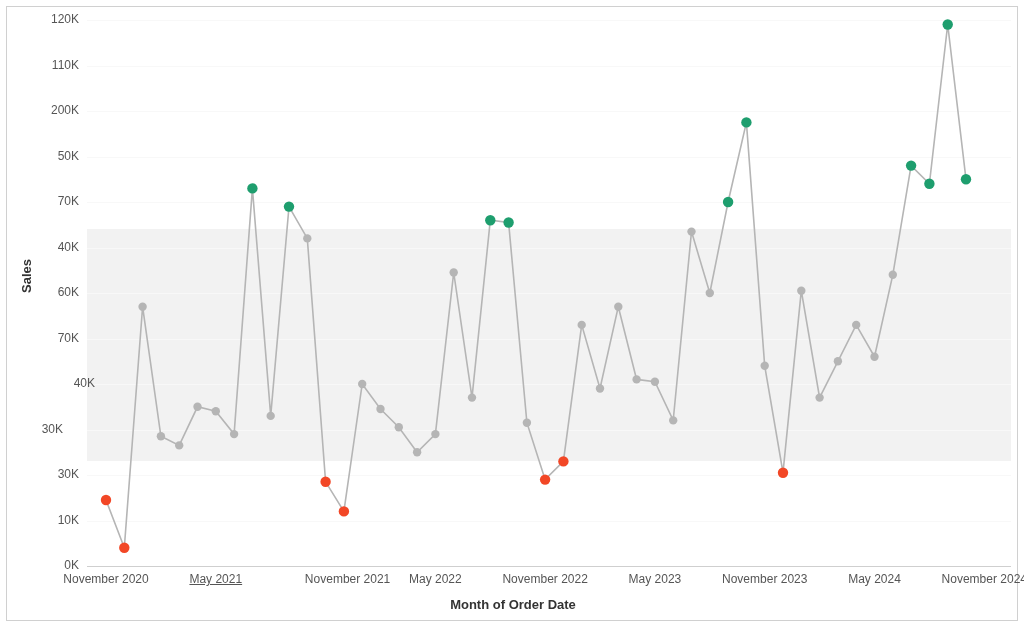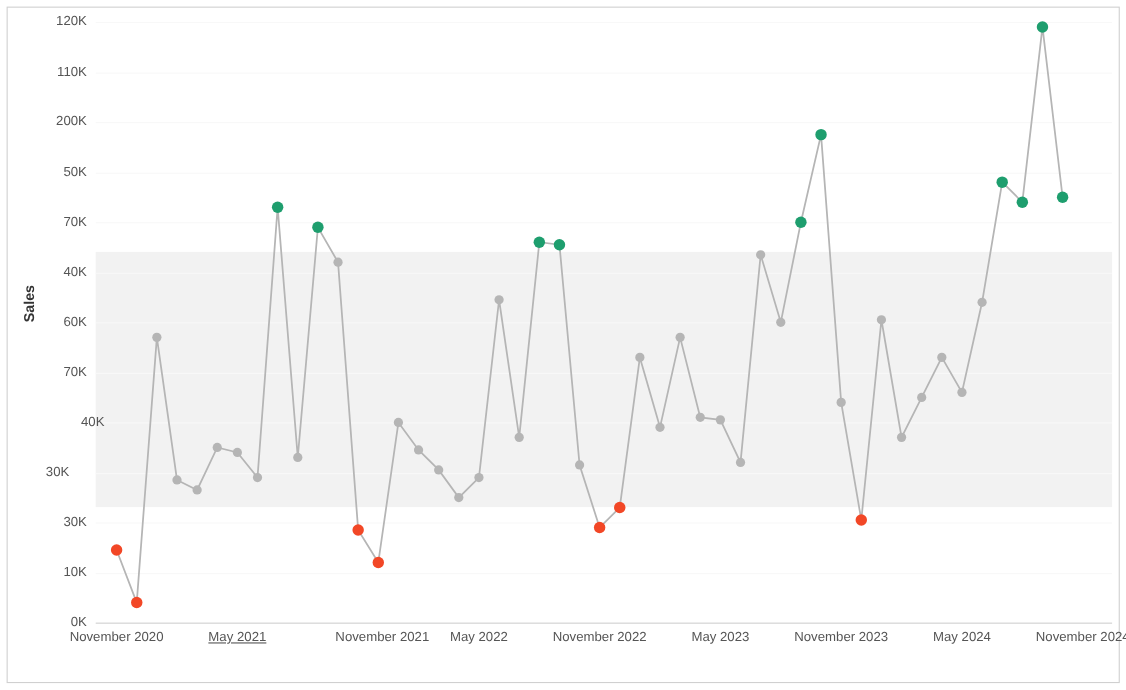--- a/index.html
+++ b/index.html
@@ -188,14 +188,15 @@
       <div class="xtick" style="left: 318.574px; margin-left: 22px;">November 2021</div>
       <div class="xtick" style="left: 428.362px;">May 2022</div>
       <div class="xtick" style="left: 538.149px;">November 2022</div>
       <div class="xtick" style="left: 647.936px;">May 2023</div>
       <div class="xtick" style="left: 757.723px;">November 2023</div>
       <div class="xtick" style="left: 867.511px;">May 2024</div>
       <div class="xtick" style="left: 977.298px;">November 2024</div>
     </div>
 
   <div class="y-axis-label">Sales</div>
+  <div class="x-axis-label">Month of Order Date</div>
 
 </div>
 
 </body></html>

